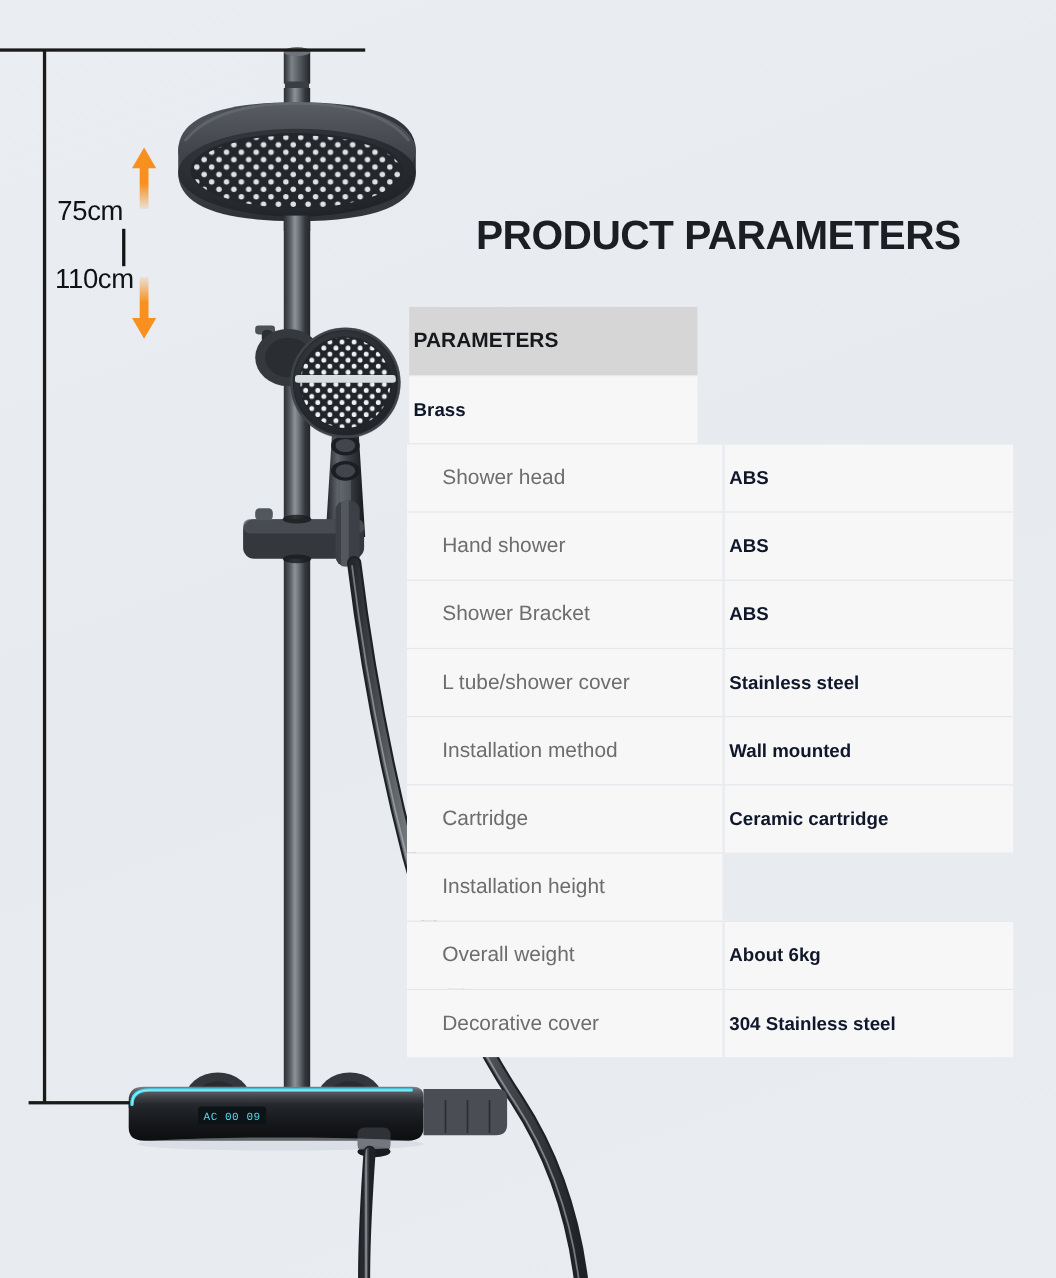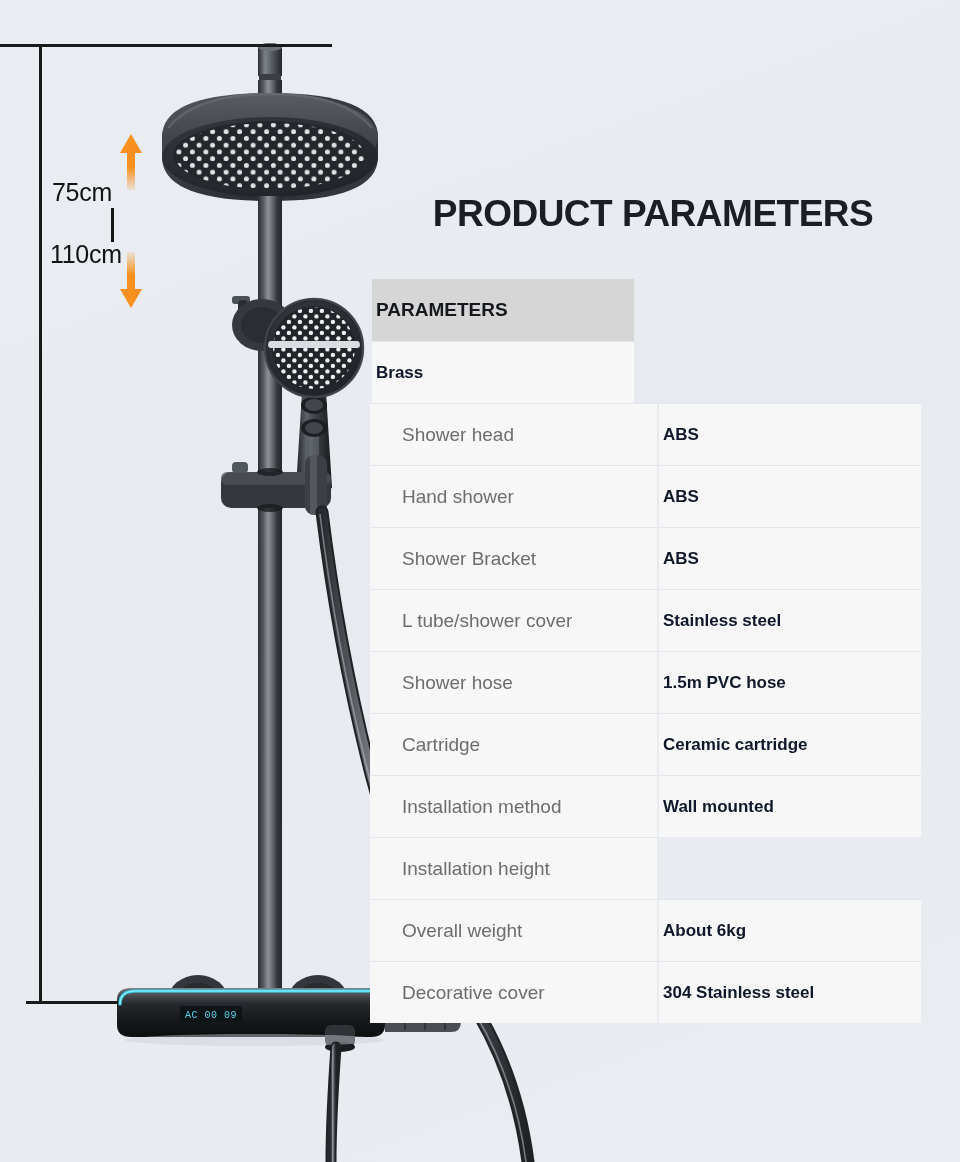--- a/index.html
+++ b/index.html
@@ -399,33 +399,28 @@
           <div class="cell-name">Shower Bracket</div>
           <div class="cell-gap"></div>
           <div class="cell-value">ABS</div>
         </div>
         <div class="trow body">
           <div class="cell-name">L tube/shower cover</div>
           <div class="cell-gap"></div>
           <div class="cell-value">Stainless steel</div>
         </div>
         <div class="trow body">
-          <div class="cell-name">Shower hose</div>
-          <div class="cell-gap"></div>
-          <div class="cell-value">1.5m PVC hose</div>
+          <div class="cell-name">Installation method</div>
+          <div class="cell-gap"></div>
+          <div class="cell-value">Wall mounted</div>
         </div>
         <div class="trow body">
           <div class="cell-name">Cartridge</div>
           <div class="cell-gap"></div>
           <div class="cell-value">Ceramic cartridge</div>
-        </div>
-        <div class="trow body">
-          <div class="cell-name">Installation method</div>
-          <div class="cell-gap"></div>
-          <div class="cell-value">Wall mounted</div>
         </div>
         <div class="trow body">
           <div class="cell-name">Installation height</div>
           <div class="cell-gap"></div>
         </div>
         <div class="trow body">
           <div class="cell-name">Overall weight</div>
           <div class="cell-gap"></div>
           <div class="cell-value">About 6kg</div>
         </div>

